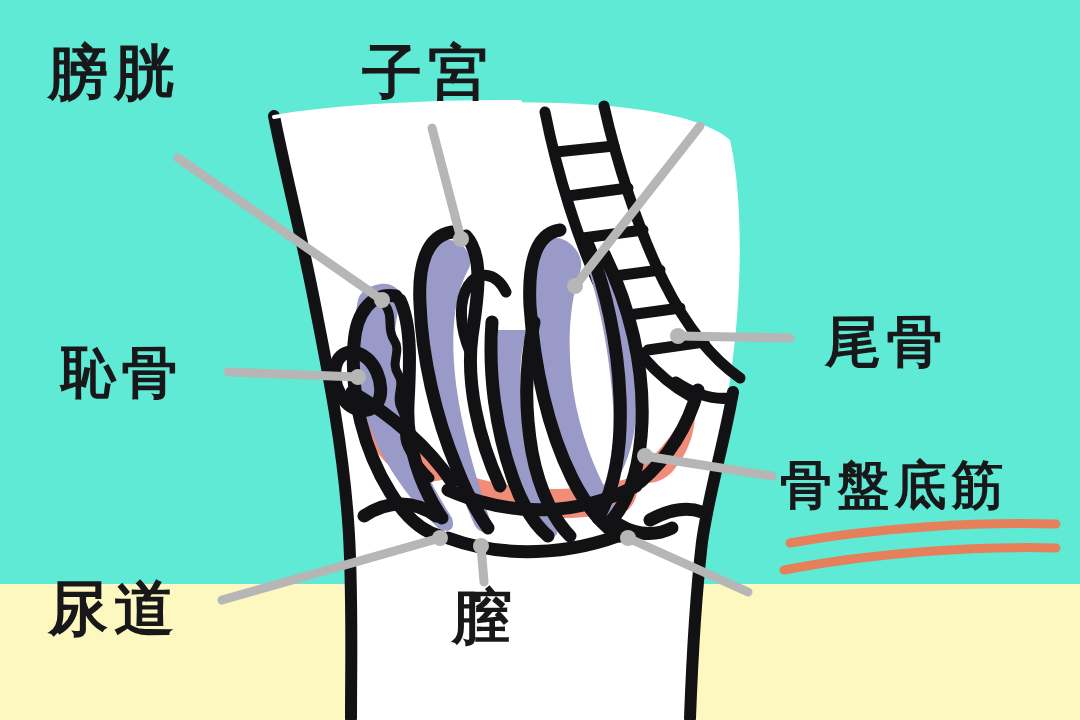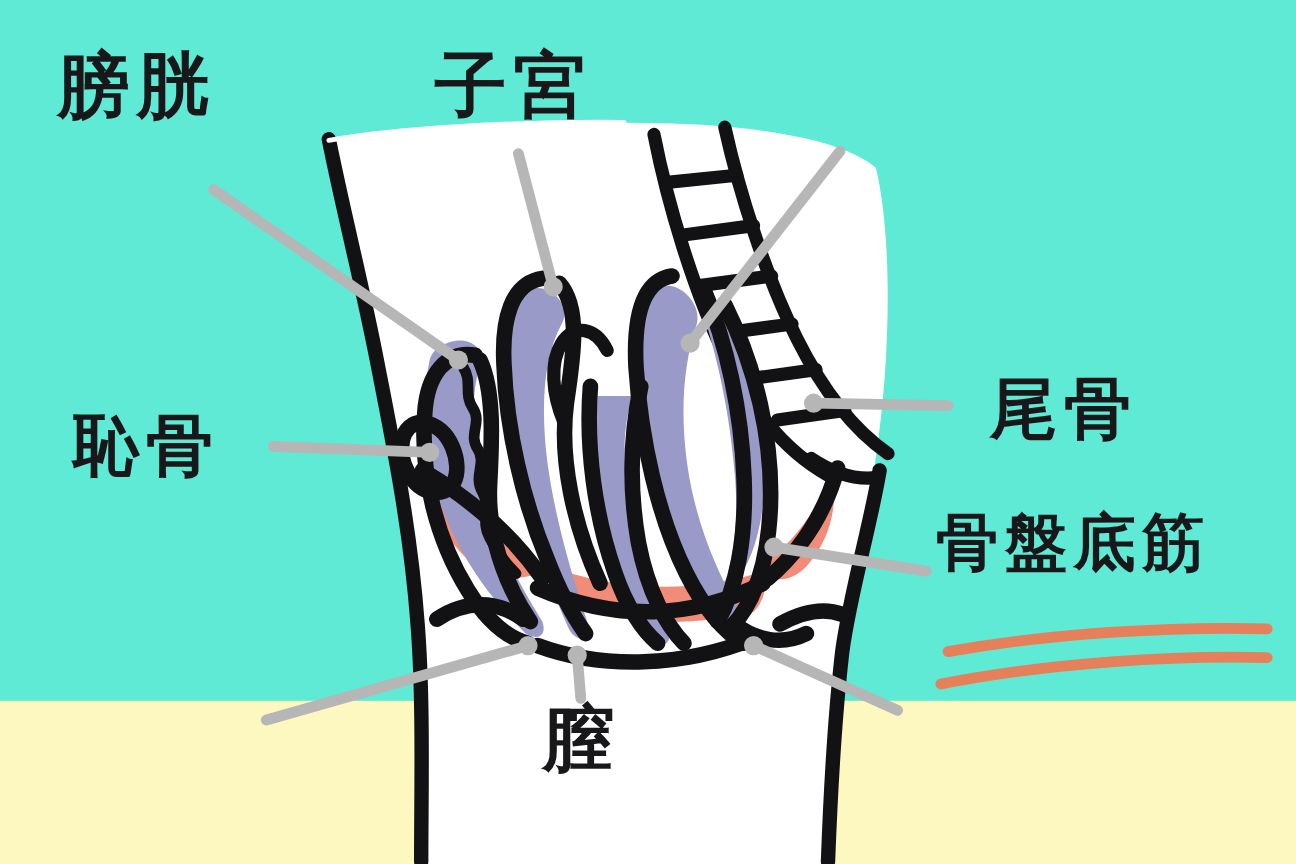--- a/index.html
+++ b/index.html
@@ -177,19 +177,20 @@
 
   <div class="jp-label lbl-xl" style="left:48px; top:42px;">膀胱</div>
 
   <div class="jp-label lbl-xl" style="left:362px; top:42px;">子宮</div>
 
 
   <div class="jp-label lbl-lg" style="left:60px; top:318px;margin-top:27px;">恥骨</div>
 
   <div class="jp-label lbl-lg" style="left:796px; top:314px;margin-left:29px;">尾骨</div>
 
-  <div class="jp-label lbl-md" style="left:780px; top:428px;font-family:Liberation Serif, serif;">骨盤底筋</div>
+  <div class="jp-label lbl-md" style="left:780px; top:459px;">骨盤底筋</div>
 
+  <div class="jp-label lbl-xl" style="left:48px; top:578px;">尿道</div>
 
   <div class="jp-label lbl-xl" style="left:452px; top:586px;">膣</div>
 
 
 </div>
 
 </body></html>

